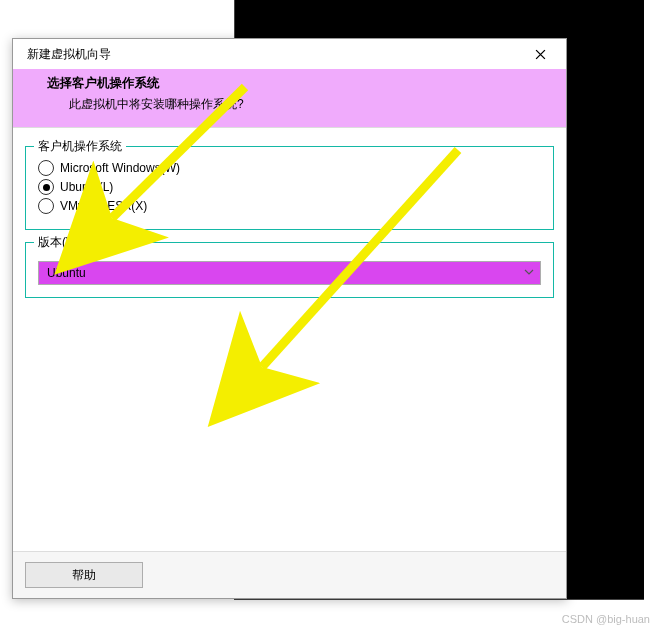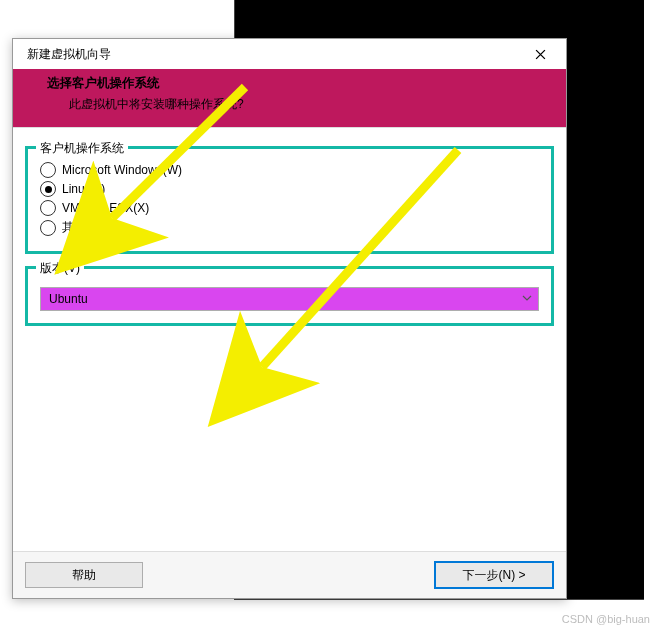--- a/index.html
+++ b/index.html
@@ -7,25 +7,25 @@
   .bg-dark { position: absolute; left: 234px; top: 0; width: 409px; height: 599px; background: #000; border-left: 1px solid #444; border-bottom: 1px solid #444;}
   .dialog {
     position: absolute; left: 12px; top: 38px; width: 553px; height: 559px;
     background: #fff; border: 1px solid #999; box-shadow: 0 2px 10px rgba(0,0,0,0.25);
     display: flex; flex-direction: column;
   }
   .titlebar { display: flex; align-items: center; height: 30px; padding: 0 6px 0 14px; }
   .titlebar .title { flex: 1; font-size: 12px; }
   .close-btn { width: 40px; height: 28px; display: flex; align-items: center; justify-content: center; cursor: pointer; }
   .close-btn svg { width: 11px; height: 11px; }
-  .header { padding: 6px 28px 14px 34px; background: #be185d; }
+  .header { padding: 6px 28px 14px 34px; background: #f0abfc; }
   .header .heading { font-weight: bold; font-size: 12.5px; margin-bottom: 4px; }
   .header .subtext { font-size: 12px; margin-left: 22px; }
   .body { border-top: 1px solid #ddd; border-bottom: 1px solid #ddd; flex: 1; padding: 0; background: #fff; }
-  .group { margin: 12px 12px 0 12px; border: 3px solid #14b8a6; padding: 10px 12px 12px 12px; position: relative; }
+  .group { margin: 12px 12px 0 12px; border: 1px solid #14b8a6; padding: 10px 12px 12px 12px; position: relative; }
   .group .group-title { position: absolute; top: -9px; left: 8px; background: #fff; padding: 0 4px; font-size: 12px; }
   .radio-row { display: flex; align-items: center; margin: 3px 0; cursor: pointer; }
   .radio { width: 14px; height: 14px; border: 1px solid #333; border-radius: 50%; margin-right: 6px; display: inline-flex; align-items: center; justify-content: center; background: #fff;}
   .radio.selected::after { content: ""; width: 7px; height: 7px; background: #000; border-radius: 50%; display: block; }
   .radio-label { font-size: 12px; }
   .select {
     display: flex; align-items: center; justify-content: space-between;
     border: 1px solid #adadad; background: #d946ef;
     height: 22px; padding: 0 6px 0 8px; margin-top: 8px; cursor: pointer;
   }
@@ -67,29 +67,25 @@
 
       <div class="group" style="margin-top:18px;">
         <span class="group-title">客户机操作系统</span>
 
         <div class="radio-row">
           <span class="radio"></span>
           <span class="radio-label">Microsoft Windows(W)</span>
         </div>
         <div class="radio-row">
           <span class="radio selected"></span>
-          <span class="radio-label">Linux(L)</span>
+          <span class="radio-label">Ubuntu(L)</span>
         </div>
         <div class="radio-row">
           <span class="radio"></span>
           <span class="radio-label">VMware ESX(X)</span>
-        </div>
-        <div class="radio-row">
-          <span class="radio"></span>
-          <span class="radio-label">其他(O)</span>
         </div>
       </div>
 
       <div class="group">
         <span class="group-title">版本(V)</span>
         <div class="select">
           <span class="val">Ubuntu</span>
           <span class="chev">
             <svg viewBox="0 0 10 10">
                 <path d="M1 3 L5 7 L9 3" stroke="#555" stroke-width="1.2" fill="none"></path>
@@ -98,23 +94,20 @@
         </div>
       </div>
 
     </div>
 
     <div class="footer">
       <div class="btn">
           <span>帮助</span>
         </div>
       <div class="spacer"></div>
-      <div class="btn primary">
-          <span>下一步(N) &gt;</span>
-        </div>
     </div>
   </div>
 
   <svg class="arrow" style="left:0;top:0;width:660px;height:631px;">
     <defs>
       <marker id="ah1" markerWidth="14" markerHeight="14" refX="3" refY="6" orient="auto">
         <path d="M0,0 L12,6 L0,12 L3,6 Z" fill="#f4ee00"></path>
       </marker>
     </defs>
     <line x1="245" y1="87" x2="112" y2="218" stroke="#f4ee00" stroke-width="9" marker-end="url(#ah1)"></line>

